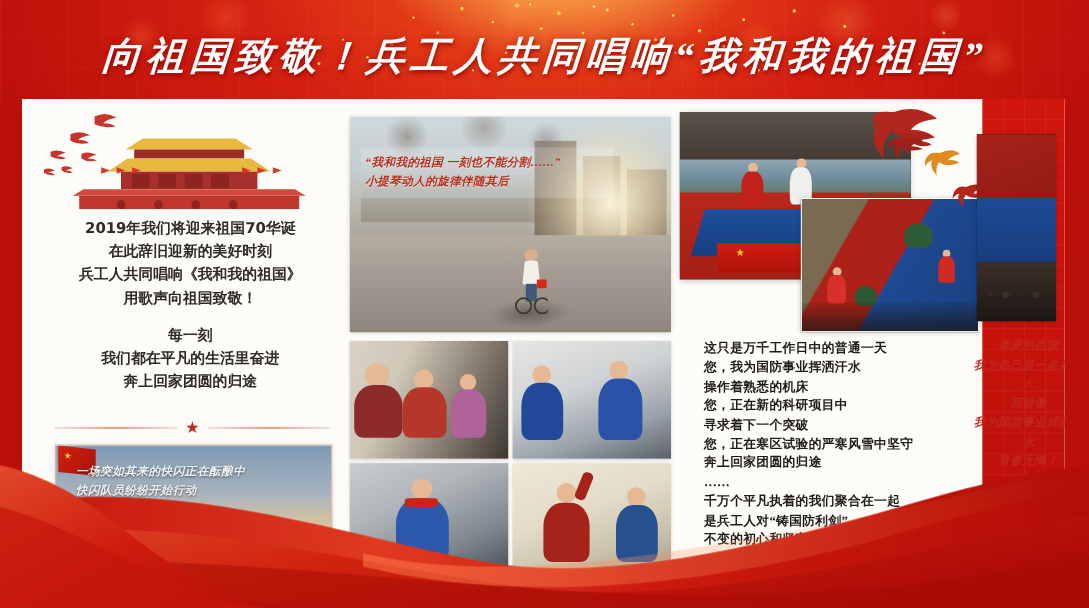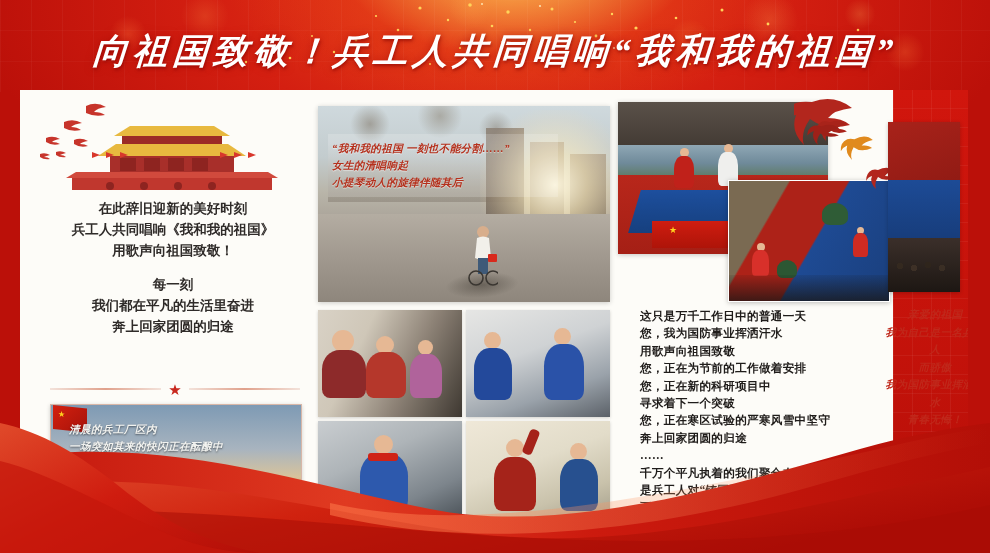--- a/index.html
+++ b/index.html
@@ -328,20 +328,21 @@
         <rect x="38" y="78" width="200" height="12" fill="#c0372e"></rect>
         <g fill="#8e2420">
           <circle cx="76" cy="86" r="4"></circle>
             <circle cx="110" cy="86" r="4"></circle>
           <circle cx="144" cy="86" r="4"></circle>
             <circle cx="178" cy="86" r="4"></circle>
         </g>
       </svg>
 
       <div class="left-text">
+        <div>2019年我们将迎来祖国70华诞</div>
         <div>在此辞旧迎新的美好时刻</div>
         <div>兵工人共同唱响《我和我的祖国》</div>
         <div>用歌声向祖国致敬！</div>
         <span class="gap"></span>
         <div>每一刻</div>
         <div>我们都在平凡的生活里奋进</div>
         <div>奔上回家团圆的归途</div>
       </div>
 
       <div class="divider">
@@ -350,21 +351,20 @@
         <span class="bar"></span>
       </div>
 
       <div class="photo-left">
         <div class="flag">
             <span class="s" style="left:5px;top:4px;">★</span>
           </div>
         <div class="bldg"></div>
         <div class="trees"></div>
         <div class="photo-left-cap">
-          <div>清晨的兵工厂区内</div>
           <div>一场突如其来的快闪正在酝酿中</div>
           <div>快闪队员纷纷开始行动</div>
         </div>
       </div>
     </div>
 
     <div class="col-center">
 
       <div class="photo-hero">
         <div class="trees2"></div>
@@ -375,21 +375,20 @@
         <svg class="rider" viewBox="0 0 30 62">
           <circle cx="15" cy="8" r="6" fill="#d8ae8c"></circle>
           <path d="M9 14 q6-3 12 0 l2 20 q-8 4-16 0 z" fill="#f2f0ea"></path>
           <rect x="10" y="34" width="10" height="16" fill="#3f5a78"></rect>
           <rect x="20" y="30" width="9" height="8" rx="1" fill="#d8291c"></rect>
           <circle cx="8" cy="54" r="7" fill="none" stroke="#3a3631" stroke-width="1.6"></circle>
           <circle cx="25" cy="54" r="7" fill="none" stroke="#3a3631" stroke-width="1.6"></circle>
         </svg>
         <div class="hero-cap">
           <div>“我和我的祖国 一刻也不能分割……”</div>
-          <div>女生的清唱响起</div>
           <div>小提琴动人的旋律伴随其后</div>
         </div>
       </div>
 
       <div class="grid4">
         <div class="gcell gc1">
           <div class="head" style="left:14px;top:20px;width:22px;height:22px;"></div>
           <div class="fig" style="left:4px;top:40px;width:44px;height:48px;background:#8d2a2a;"></div>
           <div class="head" style="left:58px;top:26px;width:18px;height:18px;"></div>
           <div class="fig" style="left:48px;top:42px;width:40px;height:46px;background:#b5372b;"></div>
@@ -449,22 +448,21 @@
         <path d="M18 6 q22-8 40 6 q-18 2-24 10 q14 0 22 7 q-24 6-40-6 q-10 14-6 26 q-14-14-8-30 q-8 2-14 10 q0-16 14-22 q6-2 16-1 z" fill="#b2261d"></path>
         <path d="M56 28 q14-6 24 3 q-11 1-15 6 q9 0 14 4 q-15 5-25-3 q-6 9-4 16 q-9-9-5-19 q-5 1-9 6 q0-10 9-14 q4-1 11 1 z" fill="#a8231a" transform="translate(-4,6) scale(.72)"></path>
         <path d="M42 52 q16-6 27 4 q-12 1-17 6 q10 0 16 4 q-17 5-28-3 q-7 9-4 17 q-10-10-6-21 q-6 2-10 7 q0-11 10-15 q5-1 12 1 z" fill="#9e2018" transform="translate(0,-4) scale(.66)"></path>
         <path d="M68 44 q14-7 23 1 q-10 2-14 7 q9-1 13 3 q-14 6-23-1 q-5 9-2 16 q-9-9-6-18 q-5 2-8 7 q-1-11 8-15 q4-1 9 0 z" fill="#e08a1e" transform="translate(6,8) scale(.8)"></path>
         <path d="M84 74 q10-5 17 1 q-8 1-10 5 q7 0 10 2 q-11 4-17-1 q-4 6-2 12 q-7-7-4-13 q-4 1-6 5 q0-8 6-11 q3-1 6 0 z" fill="#b2261d"></path>
       </svg>
 
       <div class="right-text">
         <div>这只是万千工作日中的普通一天</div>
         <div>您，我为国防事业挥洒汗水</div>
-        <div>用歌声向祖国致敬</div>
-        <div>您，正在为节前的工作做着安排</div>
+        <div>操作着熟悉的机床</div>
         <div>您，正在新的科研项目中</div>
         <div>寻求着下一个突破</div>
         <div>您，正在寒区试验的严寒风雪中坚守</div>
         <div>奔上回家团圆的归途</div>
         <div>……</div>
         <div>千万个平凡执着的我们聚合在一起</div>
         <div>是兵工人对“铸国防利剑”</div>
         <div>不变的初心和坚守</div>
       </div>
     </div>

